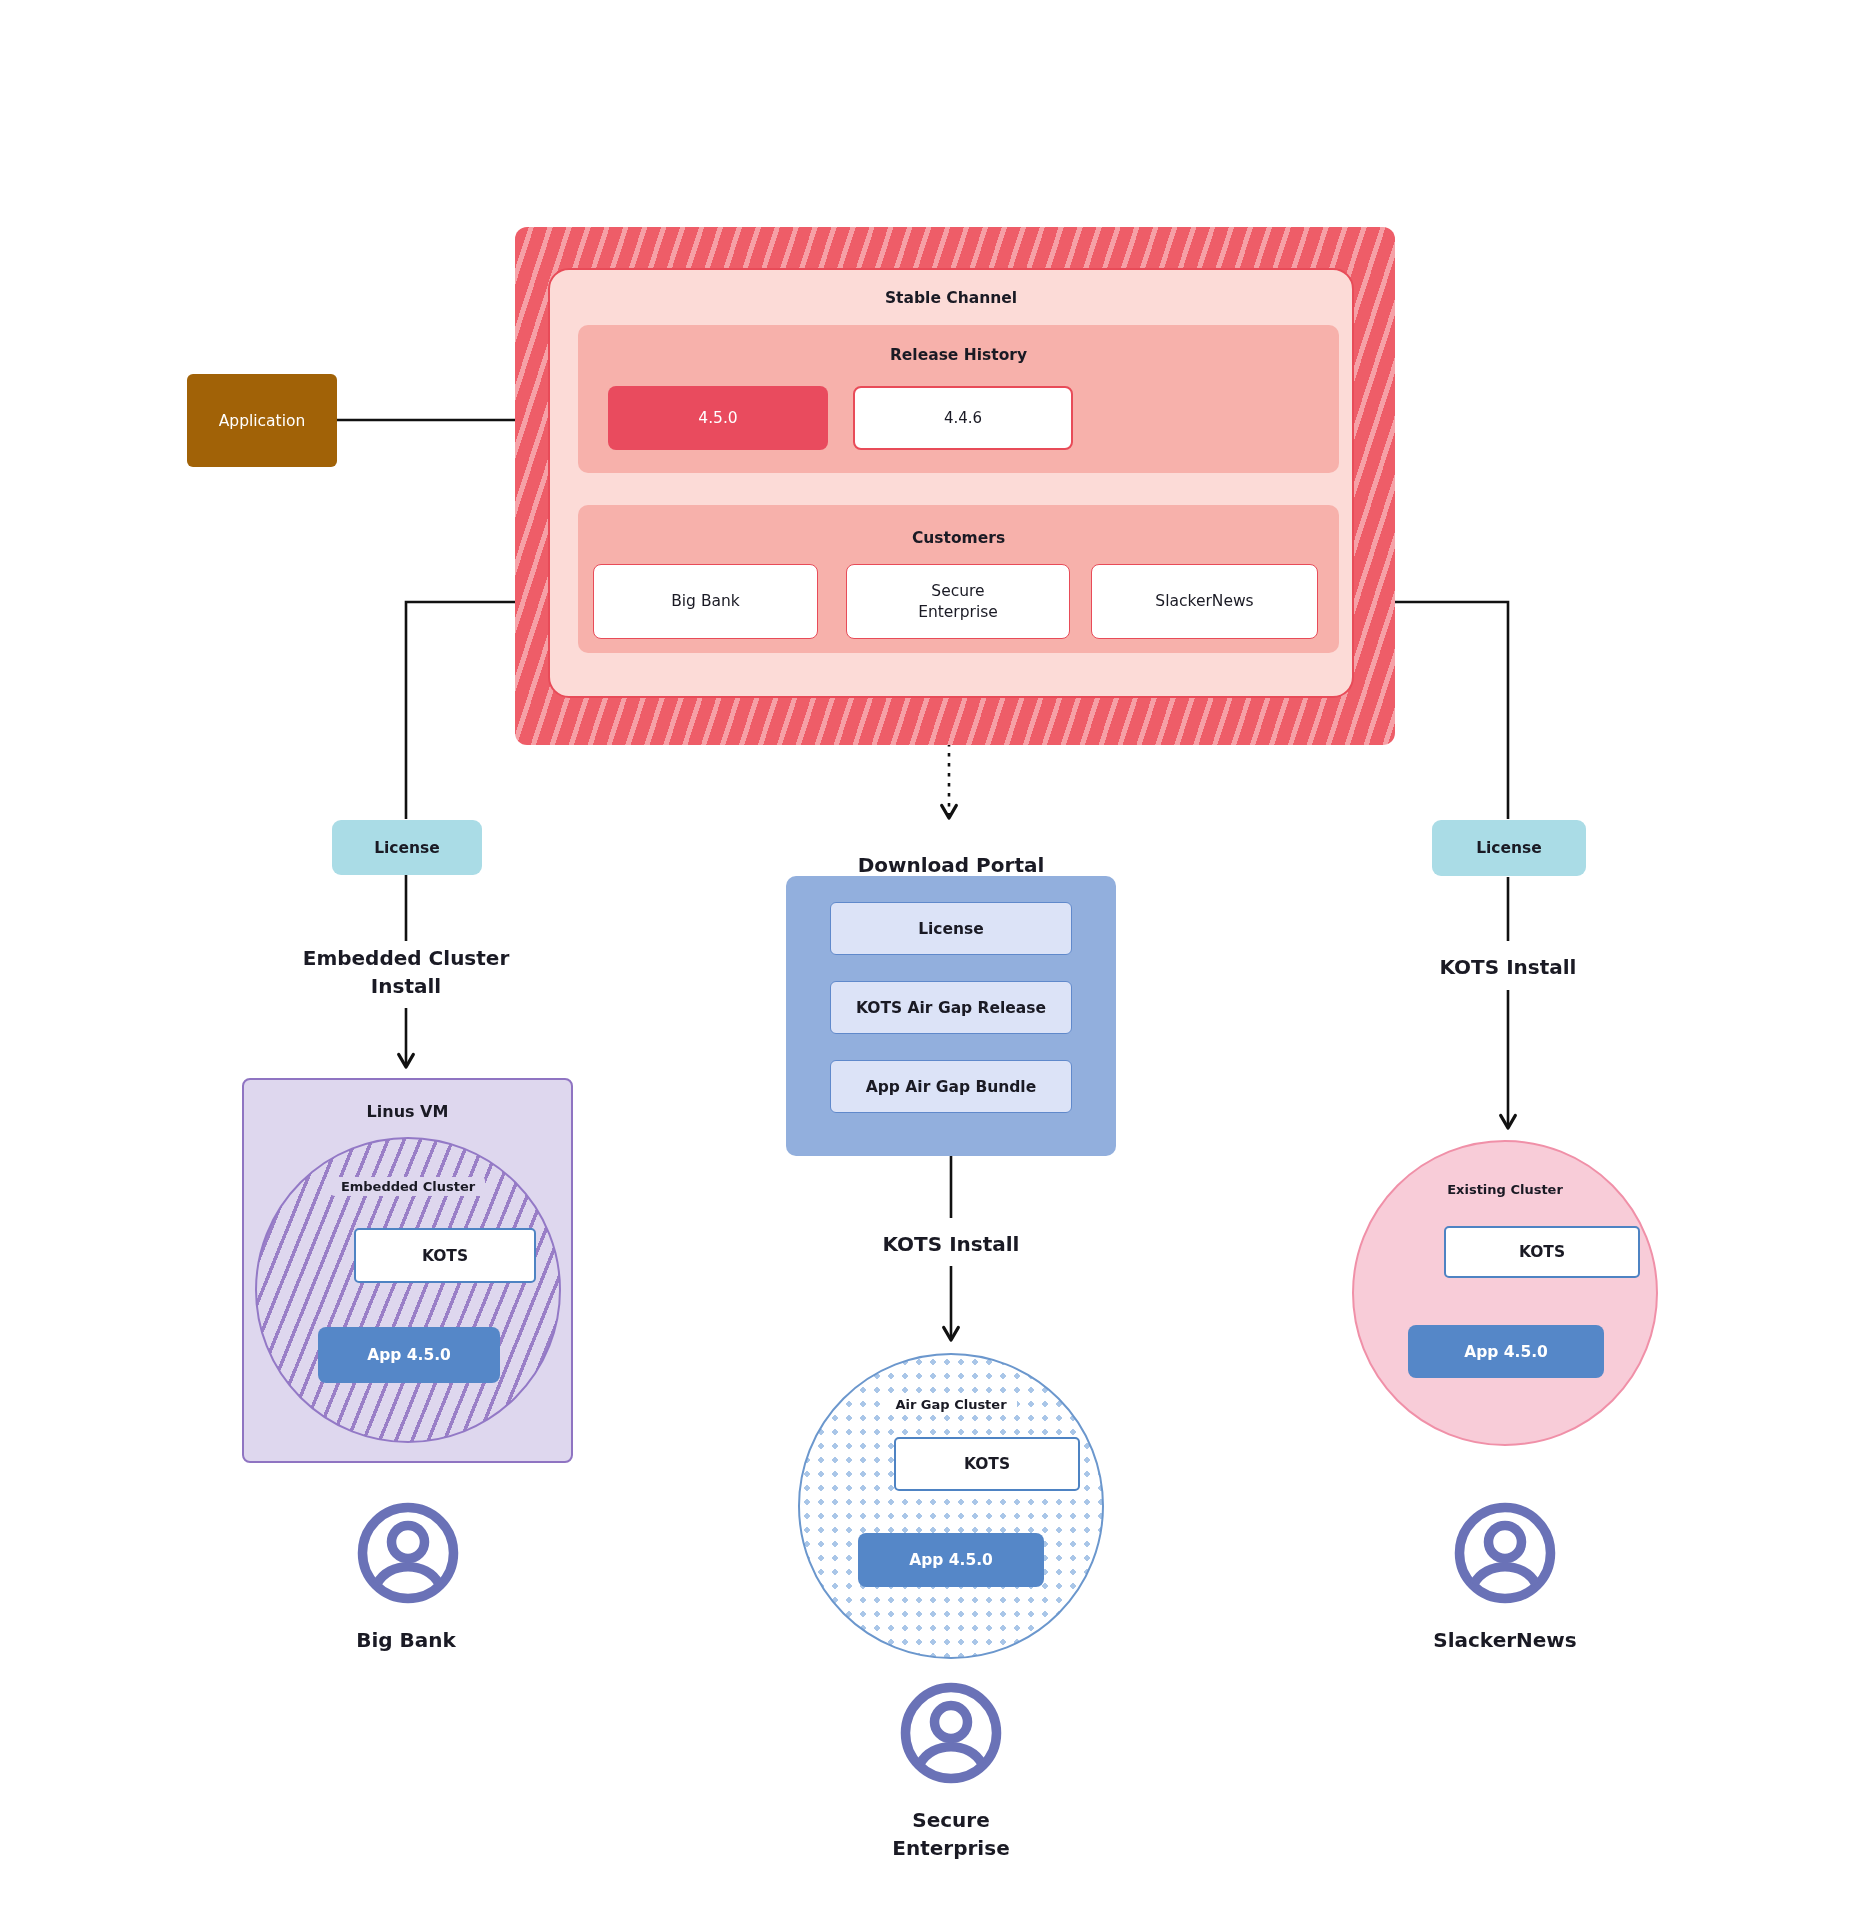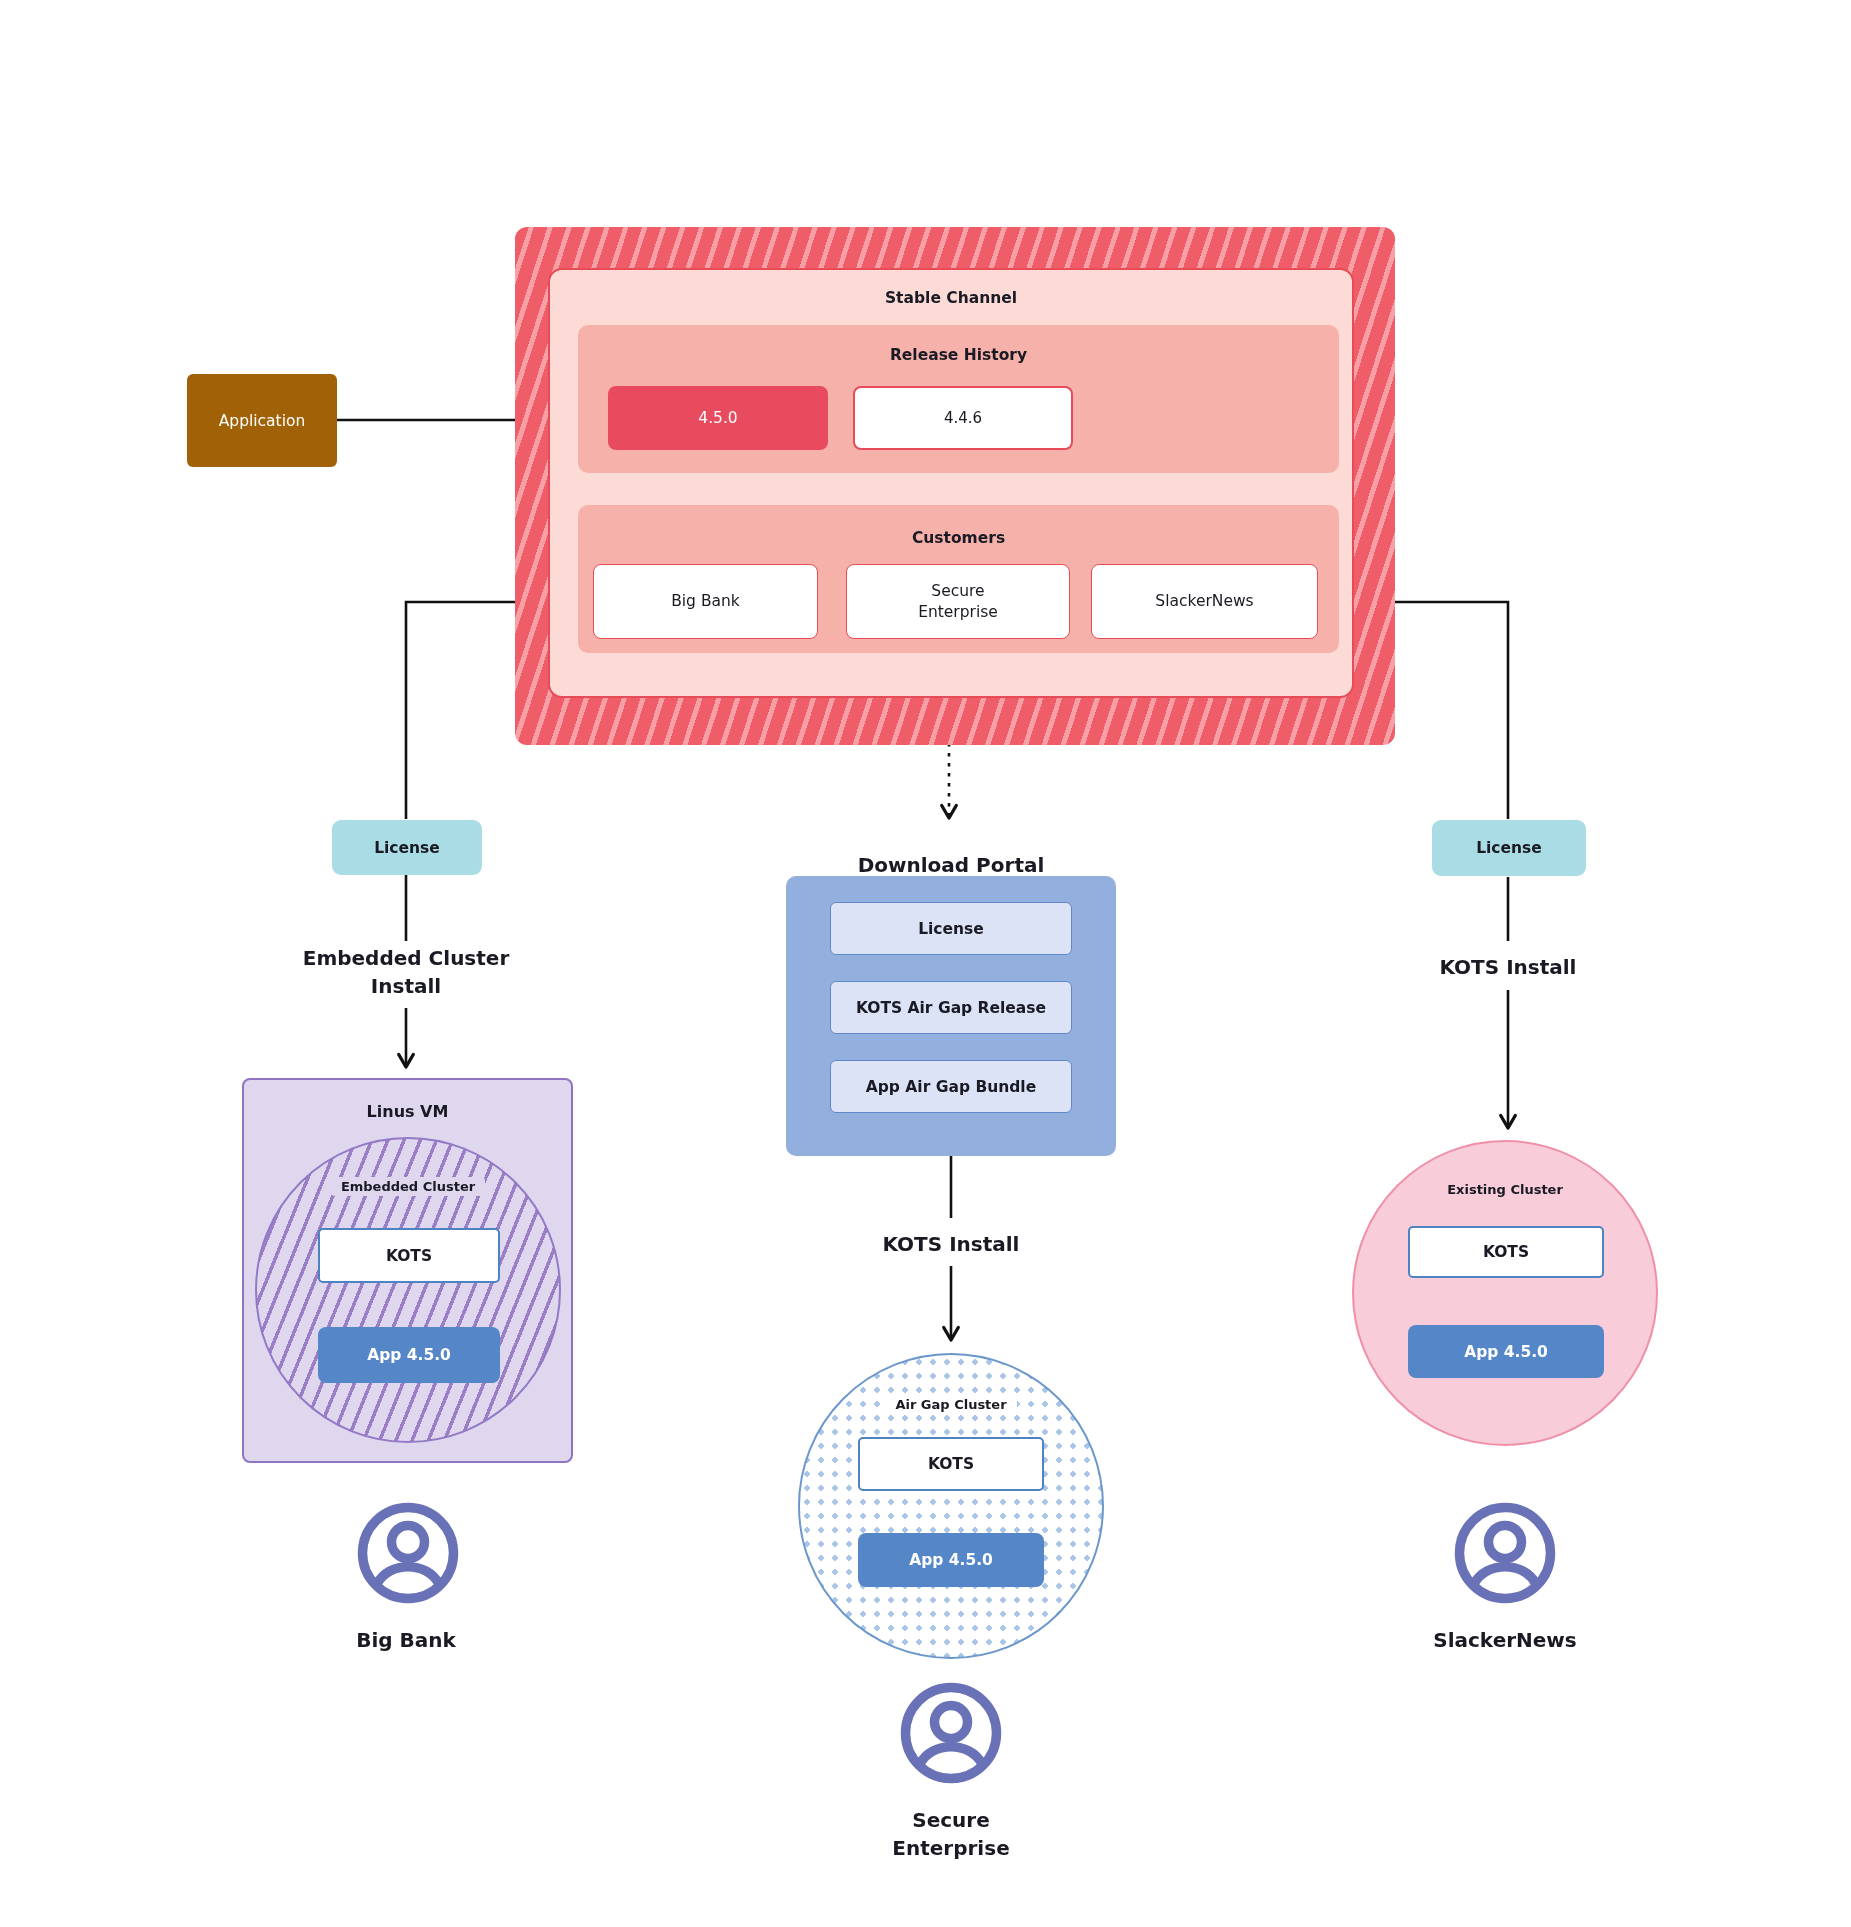--- a/index.html
+++ b/index.html
@@ -12,21 +12,21 @@
   .fc { display:flex; align-items:center; justify-content:center; text-align:center; }
   .connectors { position:absolute; left:0; top:0; width:1851px; height:1927px; pointer-events:none; }
 
   
   .title { left:0; right:0; top:178px; text-align:center; font-size:21px; font-weight:600; }
   .hatch-red {
     left:515px; top:227px; width:880px; height:518px; border-radius:12px;
     background:repeating-linear-gradient(108deg,#ee5d68 0px,#ee5d68 13px,#f6a0a6 13px,#f6a0a6 18px);
   }
   .stable {
-    left:550px; top:270px; width:806px; height:430px; border-radius:14px;
+    left:550px; top:270px; width:806px; height:430px; border-radius:21px;
     background:#fcdbd7; border:2px solid #e84b58; box-sizing:border-box;
   }
   .sec-label { left:0; right:0; text-align:center; font-size:15.5px; font-weight:600; }
   .salmon { background:#f7b1ab; border-radius:10px;padding-left:11px; }
   .release-box  { left:28px; top:55px;  width:750px; height:148px; }
   .cust-box     { left:28px; top:235px; width:750px; height:148px; }
   .rel-current { left:30px;  top:61px; width:220px; height:64px; background:#e94b5e; color:#fff; border-radius:8px; font-size:15.5px; }
   .rel-prev    { left:275px; top:61px; width:220px; height:64px; background:#fff; border:2px solid #e84b58; box-sizing:border-box; border-radius:8px; font-size:15px; }
   .cust-node { top:59px; height:75px; background:#fff; border:1.5px solid #e84b58; box-sizing:border-box; border-radius:8px; font-size:15.5px; line-height:1.35; }
   .cust-1 { left:15px;  width:225px; }
@@ -48,21 +48,21 @@
   .vm-box { left:242px; top:1078px; width:331px; height:385px; background:#ded7ee; border:2px solid #8f74c2; box-sizing:border-box; border-radius:8px; }
   .circle { border-radius:50%; box-sizing:border-box; }
   .circle-l {
     left:255px; top:1137px; width:306px; height:306px; border:2px solid #9379c6;
     background:repeating-linear-gradient(112deg,#9a7fc7 0px,#9a7fc7 3.5px,#ded7ee 3.5px,#ded7ee 15px);
   }
   .circle-label { left:0; right:0; text-align:center; font-size:13px; font-weight:600; }
   .circle-label span { padding:2px 10px; border-radius:4px; }
   .bg-purple span { background:#ded7ee; }
   .bg-white span  { background:#ffffff; }
-  .kots-node { background:#fff; border:2px solid #4e83c3; box-sizing:border-box; border-radius:5px; font-size:15.5px; font-weight:600; }
+  .kots-node { background:#fff; border:2px solid #4e83c3; box-sizing:border-box; border-radius:5px; font-size:15.5px; font-weight:600;margin-left:36px; }
   .app-install { background:#5587c8; color:#fff; border-radius:8px; font-size:15.5px; font-weight:600; }
   .kots-l { left:318px; top:1228px; width:182px; height:55px; }
   .appi-l { left:318px; top:1327px; width:182px; height:56px; }
 
   
   .portal-box { left:786px; top:876px; width:330px; height:280px; background:#92afdd; border-radius:10px; }
   .portal-item { left:44px; width:242px; height:53px; background:#dce3f7; border:1.5px solid #6089cb; box-sizing:border-box; border-radius:6px; font-size:15.5px; font-weight:600; }
   .pi-0 { top:26px; } .pi-1 { top:105px; } .pi-2 { top:184px; }
   .circle-m {
     left:798px; top:1353px; width:306px; height:306px; border:2px solid #6b97cd;

